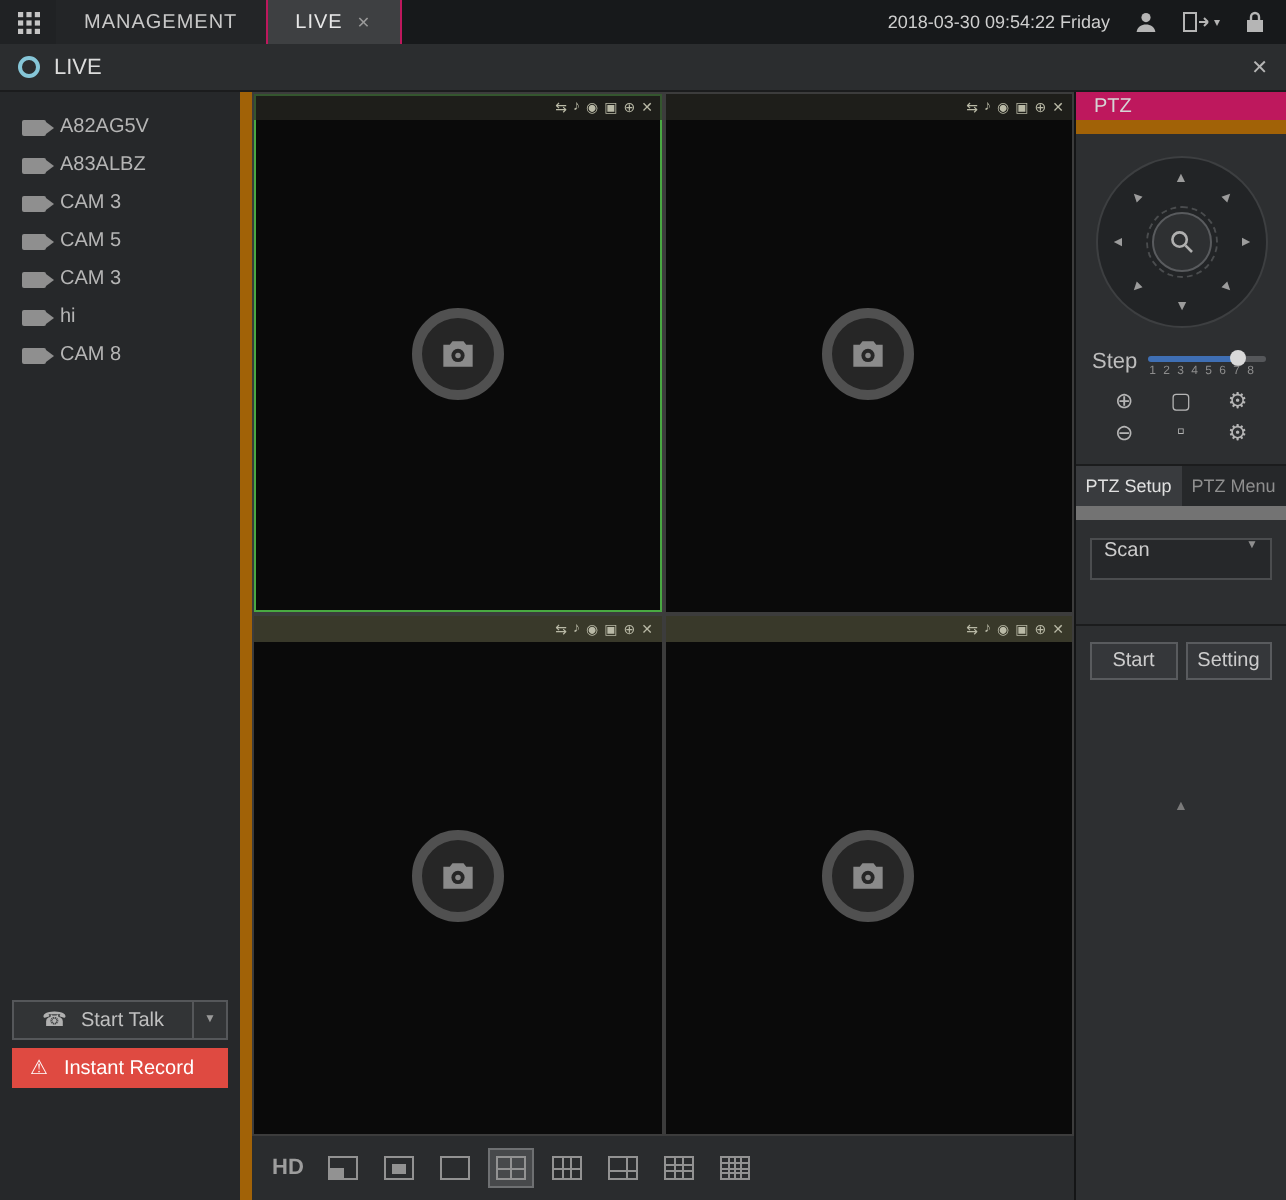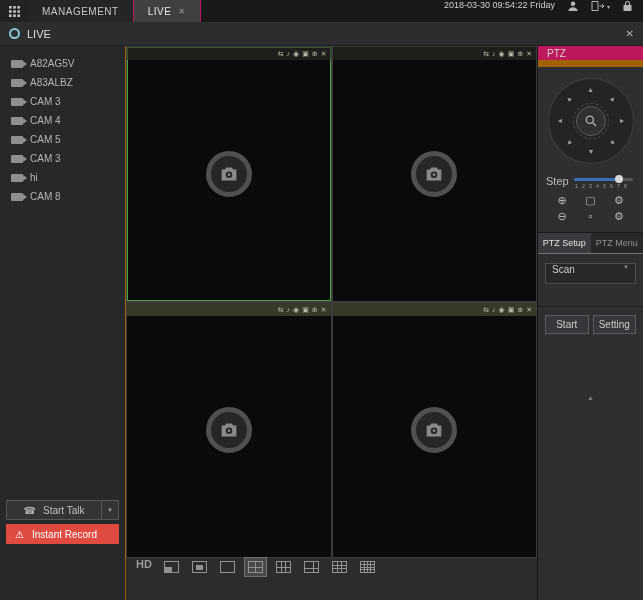--- a/index.html
+++ b/index.html
@@ -5,34 +5,34 @@
   * { box-sizing: border-box; margin: 0; padding: 0; }
   body { background:#0e0e0e; font-family:"Liberation Sans", sans-serif; }
   .app { width:643px; height:600px; background:#232527; display:flex; flex-direction:column; overflow:hidden; position:relative; }
 
   
   .topbar { height:22px; background:#17191b; display:flex; align-items:stretch; color:#c8c8c8; font-size:10px; flex:0 0 auto; }
   .grid-btn { width:28px; display:flex; align-items:center; justify-content:center; background:#202224; cursor:pointer; }
   .top-tab { display:flex; align-items:center; gap:7px; padding:0 14px; background:#232527; border-right:1px solid #be185d; letter-spacing:.5px; cursor:pointer; }
   .top-tab.active { background:#3e4042; color:#e8e8e8; }
   .tab-close { color:#9a9a9a; font-size:8px; }
-  .top-right { margin-left:auto; display:flex; align-items:flex-start; gap:12px; padding-right:10px; }
+  .top-right { margin-left:auto; display:flex; align-items:center; gap:12px; padding-right:10px; }
   .datetime { font-size:9px; color:#cfcfcf; }
   .tb-icon { display:flex; align-items:center; gap:2px; color:#b5b5b5; cursor:pointer; }
 
   
   .titlebar { height:24px; background:#2b2d2f; border-bottom:1px solid #1b1c1d; display:flex; align-items:center; gap:7px; padding:0 9px; color:#dcdcdc; font-size:11px; flex:0 0 auto; }
   .live-dot { width:11px; height:11px; border-radius:50%; border:2px solid #86c6d8; background:#2b2d2f; }
   .titlebar-close { margin-left:auto; color:#b5b5b5; font-size:10px; cursor:pointer; }
 
   
   .main { flex:1; display:flex; min-height:0; }
 
   
-  .sidebar { width:126px; background:#26282a; border-right:1px solid #a16207; display:flex; flex-direction:column; padding-top:8px; flex:0 0 auto; }
+  .sidebar { width:126px; background:#26282a; border-right:6px solid #a16207; display:flex; flex-direction:column; padding-top:8px; flex:0 0 auto; }
   .cam-item { display:flex; align-items:center; gap:7px; padding:4px 11px; color:#b5b5b5; font-size:10px; cursor:pointer; }
   .cam-ic { width:12px; height:8px; background:#8f8f8f; border-radius:1px; position:relative; flex:0 0 auto; }
   .cam-ic::after { content:""; position:absolute; right:-4px; top:1px; border-left:4px solid #8f8f8f; border-top:3px solid transparent; border-bottom:3px solid transparent; }
   .sidebar-bottom { margin-top:auto; margin-bottom:56px; padding:0 6px; display:flex; flex-direction:column; gap:4px; }
   .talk-btn { display:flex; align-items:stretch; height:20px; background:#323436; border:1px solid #55575a; color:#c0c0c0; font-size:10px; cursor:pointer; }
   .talk-main { flex:1; display:flex; align-items:center; justify-content:center; gap:7px; }
   .talk-phone { font-size:10px; color:#b0b0b0; }
   .talk-caret { width:17px; border-left:1px solid #55575a; display:flex; align-items:center; justify-content:center; font-size:6px; color:#9a9a9a; }
   .record-btn { height:20px; background:#df4a41; color:#ffffff; font-size:10px; display:flex; align-items:center; gap:8px; padding-left:9px; cursor:pointer; }
   .record-warn { font-size:10px; color:#fff; }
@@ -42,21 +42,21 @@
   .vgrid { flex:1; display:grid; grid-template-columns:1fr 1fr; grid-template-rows:1fr 1fr; gap:2px; background:#3c3c3c; border:1px solid #3c3c3c; min-height:0; }
   .tile { background:#0a0a0a; position:relative; display:flex; align-items:center; justify-content:center; }
   .tile.selected { box-shadow: inset 0 0 0 1px #49a942; }
   .tile-header { position:absolute; top:0; left:0; right:0; height:13px; display:flex; justify-content:flex-end; align-items:center; gap:3px; padding:0 4px; font-size:7px; color:#b9b9a6; }
   .th-dark  { background:rgba(42,42,36,.65); }
   .th-olive { background:rgba(96,96,70,.55); }
   .tile-header span { cursor:pointer; }
   .cam-placeholder { width:46px; height:46px; border-radius:50%; border:5px solid #505050; background:#262626; display:flex; align-items:center; justify-content:center; }
 
   
-  .bottombar { height:42px; flex:0 0 auto; display:flex; align-items:flex-start; gap:7px; padding:0 10px; background:#2a2c2e; }
+  .bottombar { height:32px; flex:0 0 auto; display:flex; align-items:center; gap:7px; padding:0 10px; background:#2a2c2e; }
   .hd { color:#9d9d9d; font-weight:bold; font-size:11px; margin-right:2px; }
   .libox { padding:3px; display:inline-flex; cursor:pointer; }
   .libox.active { background:#47494b; outline:1px solid #6e7072; }
   .licon { width:15px; height:12px; border:1px solid #929292; display:block; background-repeat:no-repeat; }
   .ic-orig { background-image:linear-gradient(#929292,#929292); background-size:7px 5px; background-position:left bottom; }
   .ic-full { background-image:linear-gradient(#929292,#929292); background-size:7px 5px; background-position:center; }
   .ic-s4 { background-image:linear-gradient(#929292,#929292),linear-gradient(#929292,#929292); background-size:1px 100%,100% 1px; background-position:center,center; }
   .ic-s6 { background-image:linear-gradient(#929292,#929292),linear-gradient(#929292,#929292),linear-gradient(#929292,#929292); background-size:1px 100%,1px 100%,100% 1px; background-position:33% 0,66% 0,0 50%; }
   .ic-s8 { background-image:linear-gradient(#929292,#929292),linear-gradient(#929292,#929292); background-size:1px 100%,100% 1px; background-position:64% 0,0 64%; }
   .ic-s9 { background-image:linear-gradient(#929292,#929292),linear-gradient(#929292,#929292),linear-gradient(#929292,#929292),linear-gradient(#929292,#929292); background-size:1px 100%,1px 100%,100% 1px,100% 1px; background-position:33% 0,66% 0,0 33%,0 66%; }
@@ -81,21 +81,21 @@
   .step-row { display:flex; align-items:flex-start; gap:5px; padding:5px 8px 0; }
   .step-label { font-size:11px; color:#bdbdbd; padding-top:1px; }
   .slider { flex:1; position:relative; height:16px; }
   .slider-track { position:absolute; top:4px; left:0; right:2px; height:3px; background:linear-gradient(to right,#3f6fb4 0 72%, #55575a 72%); border-radius:2px; }
   .slider-thumb { position:absolute; top:1px; left:68%; width:8px; height:8px; border-radius:50%; background:#d9d9d9; cursor:pointer; }
   .step-ticks { position:absolute; top:9px; left:1px; font-size:6px; color:#8d8d8d; white-space:nowrap; letter-spacing:1px; }
 
   .pfi { display:grid; grid-template-columns:repeat(3,1fr); row-gap:3px; padding:4px 10px 9px; justify-items:center; font-size:11px; color:#b5b5b5; }
   .pfi span { cursor:pointer; }
 
-  .ptz-tabs { display:flex; border-top:1px solid #1b1c1d; border-bottom:1px solid #737373; }
+  .ptz-tabs { display:flex; border-top:1px solid #1b1c1d; border-bottom:7px solid #737373; }
   .ptz-tab { flex:1; height:20px; display:flex; align-items:center; justify-content:center; font-size:9px; background:#26282a; color:#8f8f8f; cursor:pointer; }
   .ptz-tab.active { background:#393b3e; color:#e0e0e0; }
 
   .preset { margin:9px 7px 0; height:21px; background:#26282a; border:1px solid #4b4d4f; display:flex; align-items:flex-start; justify-content:space-between; padding:0 6px; font-size:10px; color:#cccccc; cursor:pointer; }
   .preset-caret { font-size:6px; color:#8f8f8f; }
 
   .ptz-actions { display:flex; gap:4px; padding:8px 7px; border-top:1px solid #1b1c1d; margin-top:22px; }
   .ptz-btn { flex:1; height:19px; background:#35373a; border:1px solid #595b5e; color:#cccccc; font-size:10px; display:flex; align-items:center; justify-content:center; cursor:pointer; }
 
   .panel-arrow { margin-top:52px; text-align:center; color:#7a7a7a; font-size:7px; cursor:pointer; }
@@ -168,24 +168,20 @@
       <div class="cam-item">
           <span class="cam-ic"></span>
           <span>A83ALBZ</span>
         </div>
       <div class="cam-item">
           <span class="cam-ic"></span>
           <span>CAM 3</span>
         </div>
       <div class="cam-item">
           <span class="cam-ic"></span>
-          <span>CAM 4</span>
-        </div>
-      <div class="cam-item">
-          <span class="cam-ic"></span>
           <span>CAM 5</span>
         </div>
       <div class="cam-item">
           <span class="cam-ic"></span>
           <span>CAM 3</span>
         </div>
       <div class="cam-item">
           <span class="cam-ic"></span>
           <span>hi</span>
         </div>

